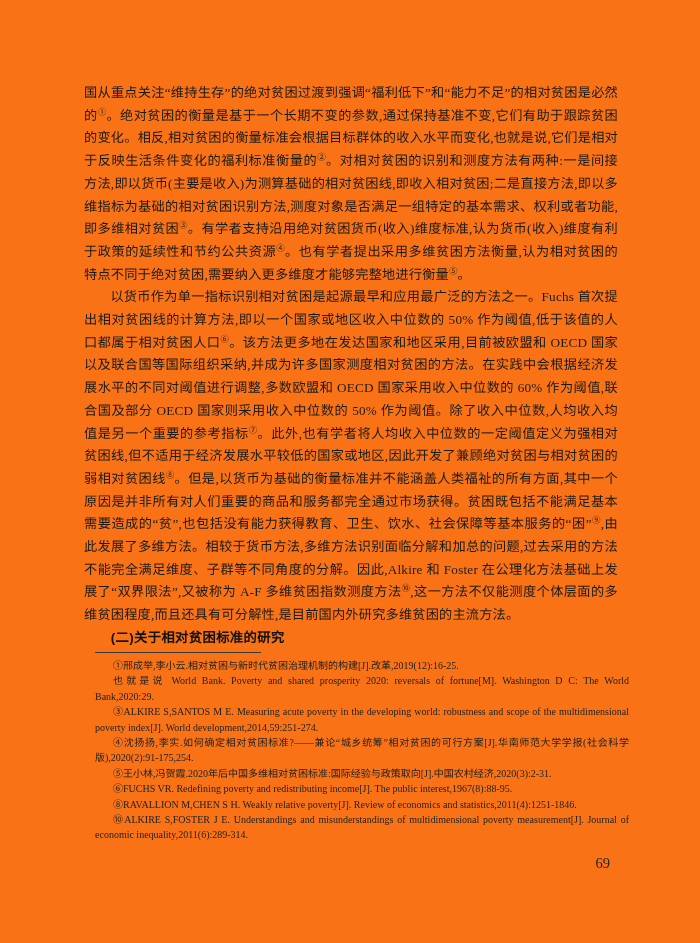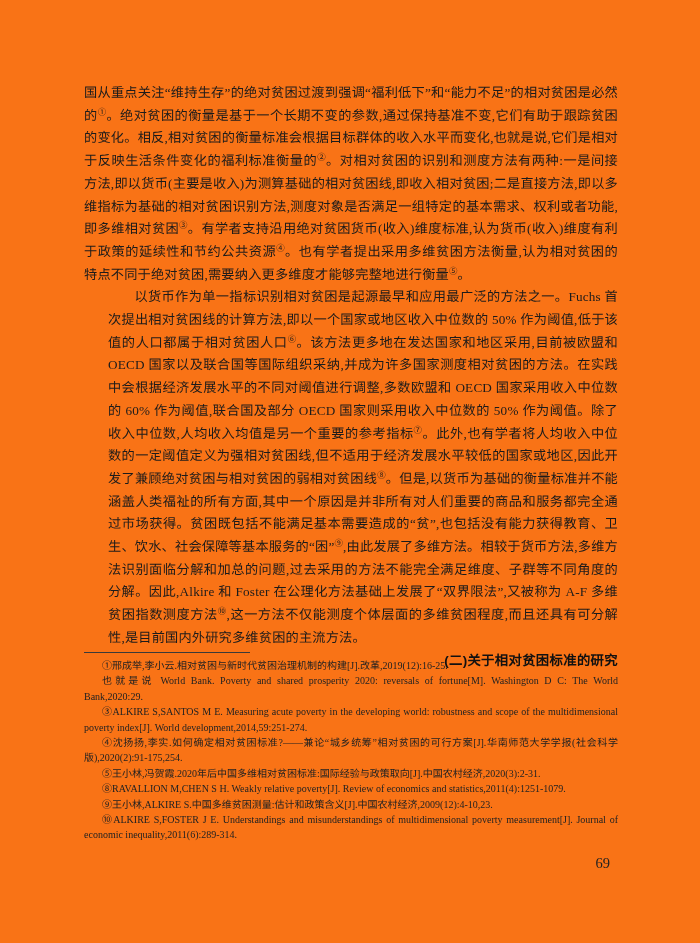--- a/index.html
+++ b/index.html
@@ -19,41 +19,40 @@
     top: 82px;
     width: 534px;
   }
   .para {
     margin: 0;
     font-size: 13.2px;
     line-height: 22.7px;
     text-align: justify;
     letter-spacing: 0.2px;
   }
-  .para.indent { text-indent: 2em; margin-left: 24px; }
+  .para.indent { text-indent: 2em; }
   sup.fn-ref {
     font-size: 8.5px;
     line-height: 0;
     vertical-align: super;
     letter-spacing: 0;
   }
   .section-heading {
     margin: 0;
     font-family: "Liberation Sans", "DejaVu Sans", sans-serif;
     font-weight: bold;
     font-size: 13.4px;
     line-height: 22.7px;
     text-indent: 2em;
     color: #111111;
     letter-spacing: 0.3px;
-    text-align: right;
   }
   .footnotes {
     position: absolute;
-    left: 84px;
+    left: 95px;
     top: 652px;
     width: 534px;
   }
   .fn-divider {
     width: 166px;
     height: 0;
     border-top: 1px solid #3a3a3a;
     margin: 0 0 5px 0;
   }
   .fn-item {
@@ -85,21 +84,21 @@
   </div>
 
   <div class="footnotes">
     <div class="fn-divider"></div>
     <div id="fn-list">
         <p class="fn-item">①邢成举,李小云.相对贫困与新时代贫困治理机制的构建[J].改革,2019(12):16-25.</p>
         <p class="fn-item">也就是说 World Bank. Poverty and shared prosperity 2020: reversals of fortune[M]. Washington D C: The World Bank,2020:29.</p>
         <p class="fn-item">③ALKIRE S,SANTOS M E. Measuring acute poverty in the developing world: robustness and scope of the multidimensional poverty index[J]. World development,2014,59:251-274.</p>
         <p class="fn-item">④沈扬扬,李实.如何确定相对贫困标准?——兼论“城乡统筹”相对贫困的可行方案[J].华南师范大学学报(社会科学版),2020(2):91-175,254.</p>
         <p class="fn-item">⑤王小林,冯贺霞.2020年后中国多维相对贫困标准:国际经验与政策取向[J].中国农村经济,2020(3):2-31.</p>
-        <p class="fn-item">⑧RAVALLION M,CHEN S H. Weakly relative poverty[J]. Review of economics and statistics,2011(4):1251-1079.</p>
-        <p class="fn-item">⑨王小林,ALKIRE S.中国多维贫困测量:估计和政策含义[J].中国农村经济,2009(12):4-10,23.</p>
+        <p class="fn-item">⑥FUCHS VR. Redefining poverty and redistributing income[J]. The public interest,1967(8):88-95.</p>
+        <p class="fn-item">⑧RAVALLION M,CHEN S H. Weakly relative poverty[J]. Review of economics and statistics,2011(4):1251-1846.</p>
         <p class="fn-item">⑩ALKIRE S,FOSTER J E. Understandings and misunderstandings of multidimensional poverty measurement[J]. Journal of economic inequality,2011(6):289-314.</p>
       </div>
   </div>
 
   <div class="page-number">69</div>
 
 </div>
 
 </body></html>

